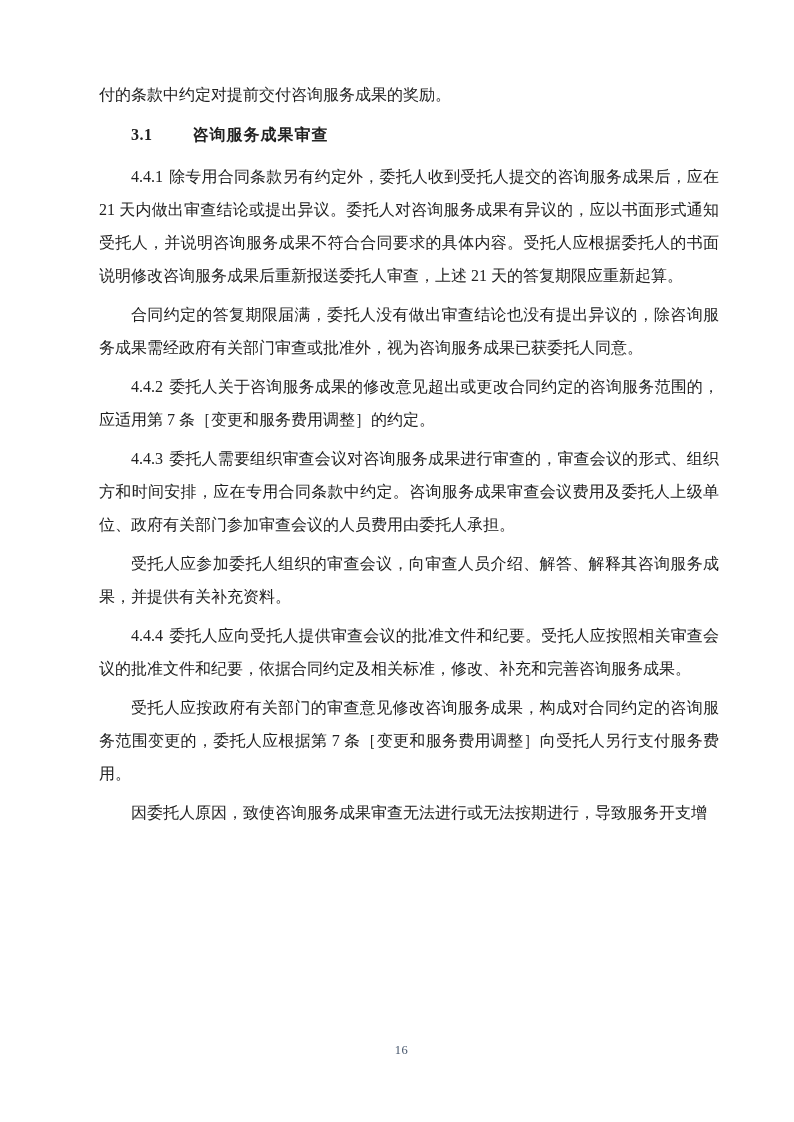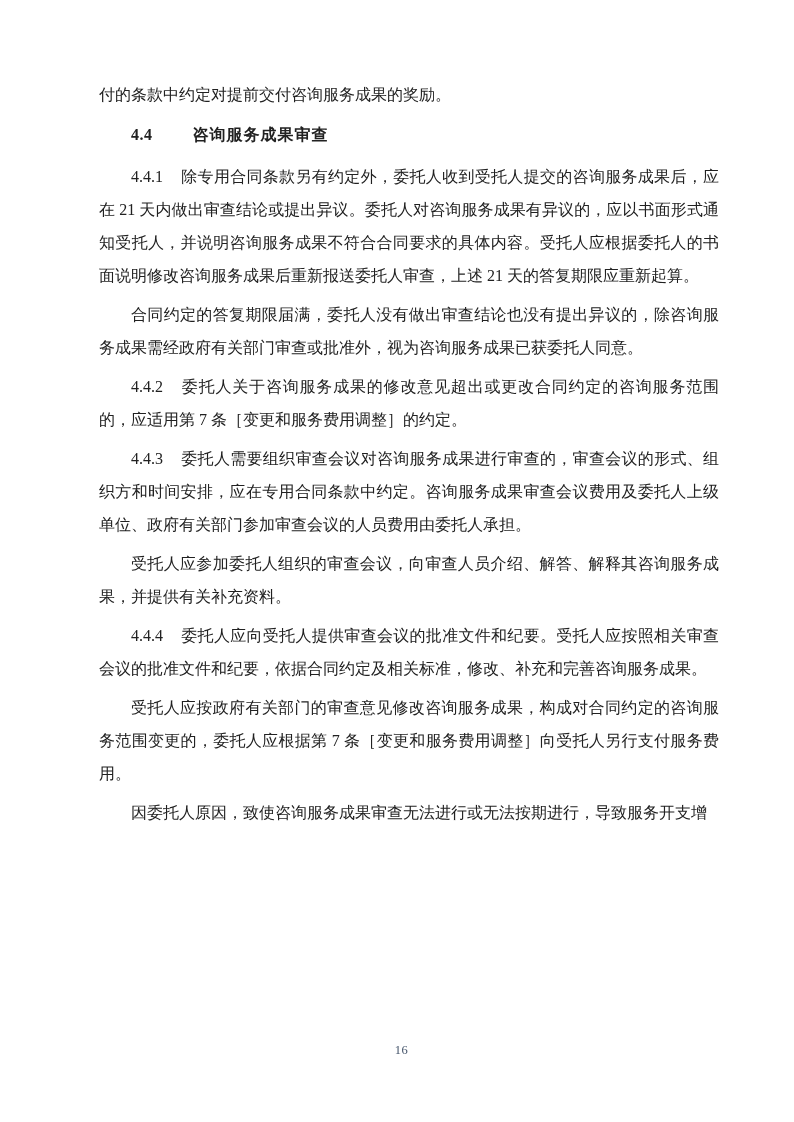--- a/index.html
+++ b/index.html
@@ -38,21 +38,21 @@
   }
   .heading .h-num {
     margin-right: 40px;
     letter-spacing: 0.5px;
   }
   .heading .h-title {
     font-family: Liberation Mono, monospace;
     letter-spacing: 1px;
   }
   .p-num {
-    margin-right: 18px;
+    margin-right: 6px;
   }
   .footer {
     position: absolute;
     left: 0;
     right: 0;
     bottom: 64px;
     text-align: center;
   }
   .footer .page-num {
     font-size: 12.5px;
@@ -62,21 +62,21 @@
 </style>
 </head>
 <body>
 
 <div class="page">
   <div class="content">
 
     <p class="para no-indent">付的条款中约定对提前交付咨询服务成果的奖励。</p>
 
     <p class="heading">
-      <span class="h-num">4.4</span><span class="h-title">咨询服务成果审查</span>
+      <span class="h-num">3.1</span><span class="h-title">咨询服务成果审查</span>
     </p>
 
     <p class="para">
       <span class="p-num">4.4.1</span><span>除专用合同条款另有约定外，委托人收到受托人提交的咨询服务成果后，应在 21 天内做出审查结论或提出异议。委托人对咨询服务成果有异议的，应以书面形式通知受托人，并说明咨询服务成果不符合合同要求的具体内容。受托人应根据委托人的书面说明修改咨询服务成果后重新报送委托人审查，上述 21 天的答复期限应重新起算。</span>
     </p>
 
     <p class="para">合同约定的答复期限届满，委托人没有做出审查结论也没有提出异议的，除咨询服务成果需经政府有关部门审查或批准外，视为咨询服务成果已获委托人同意。</p>
 
     <p class="para">
       <span class="p-num">4.4.2</span><span>委托人关于咨询服务成果的修改意见超出或更改合同约定的咨询服务范围的，应适用第 7 条［变更和服务费用调整］的约定。</span>

